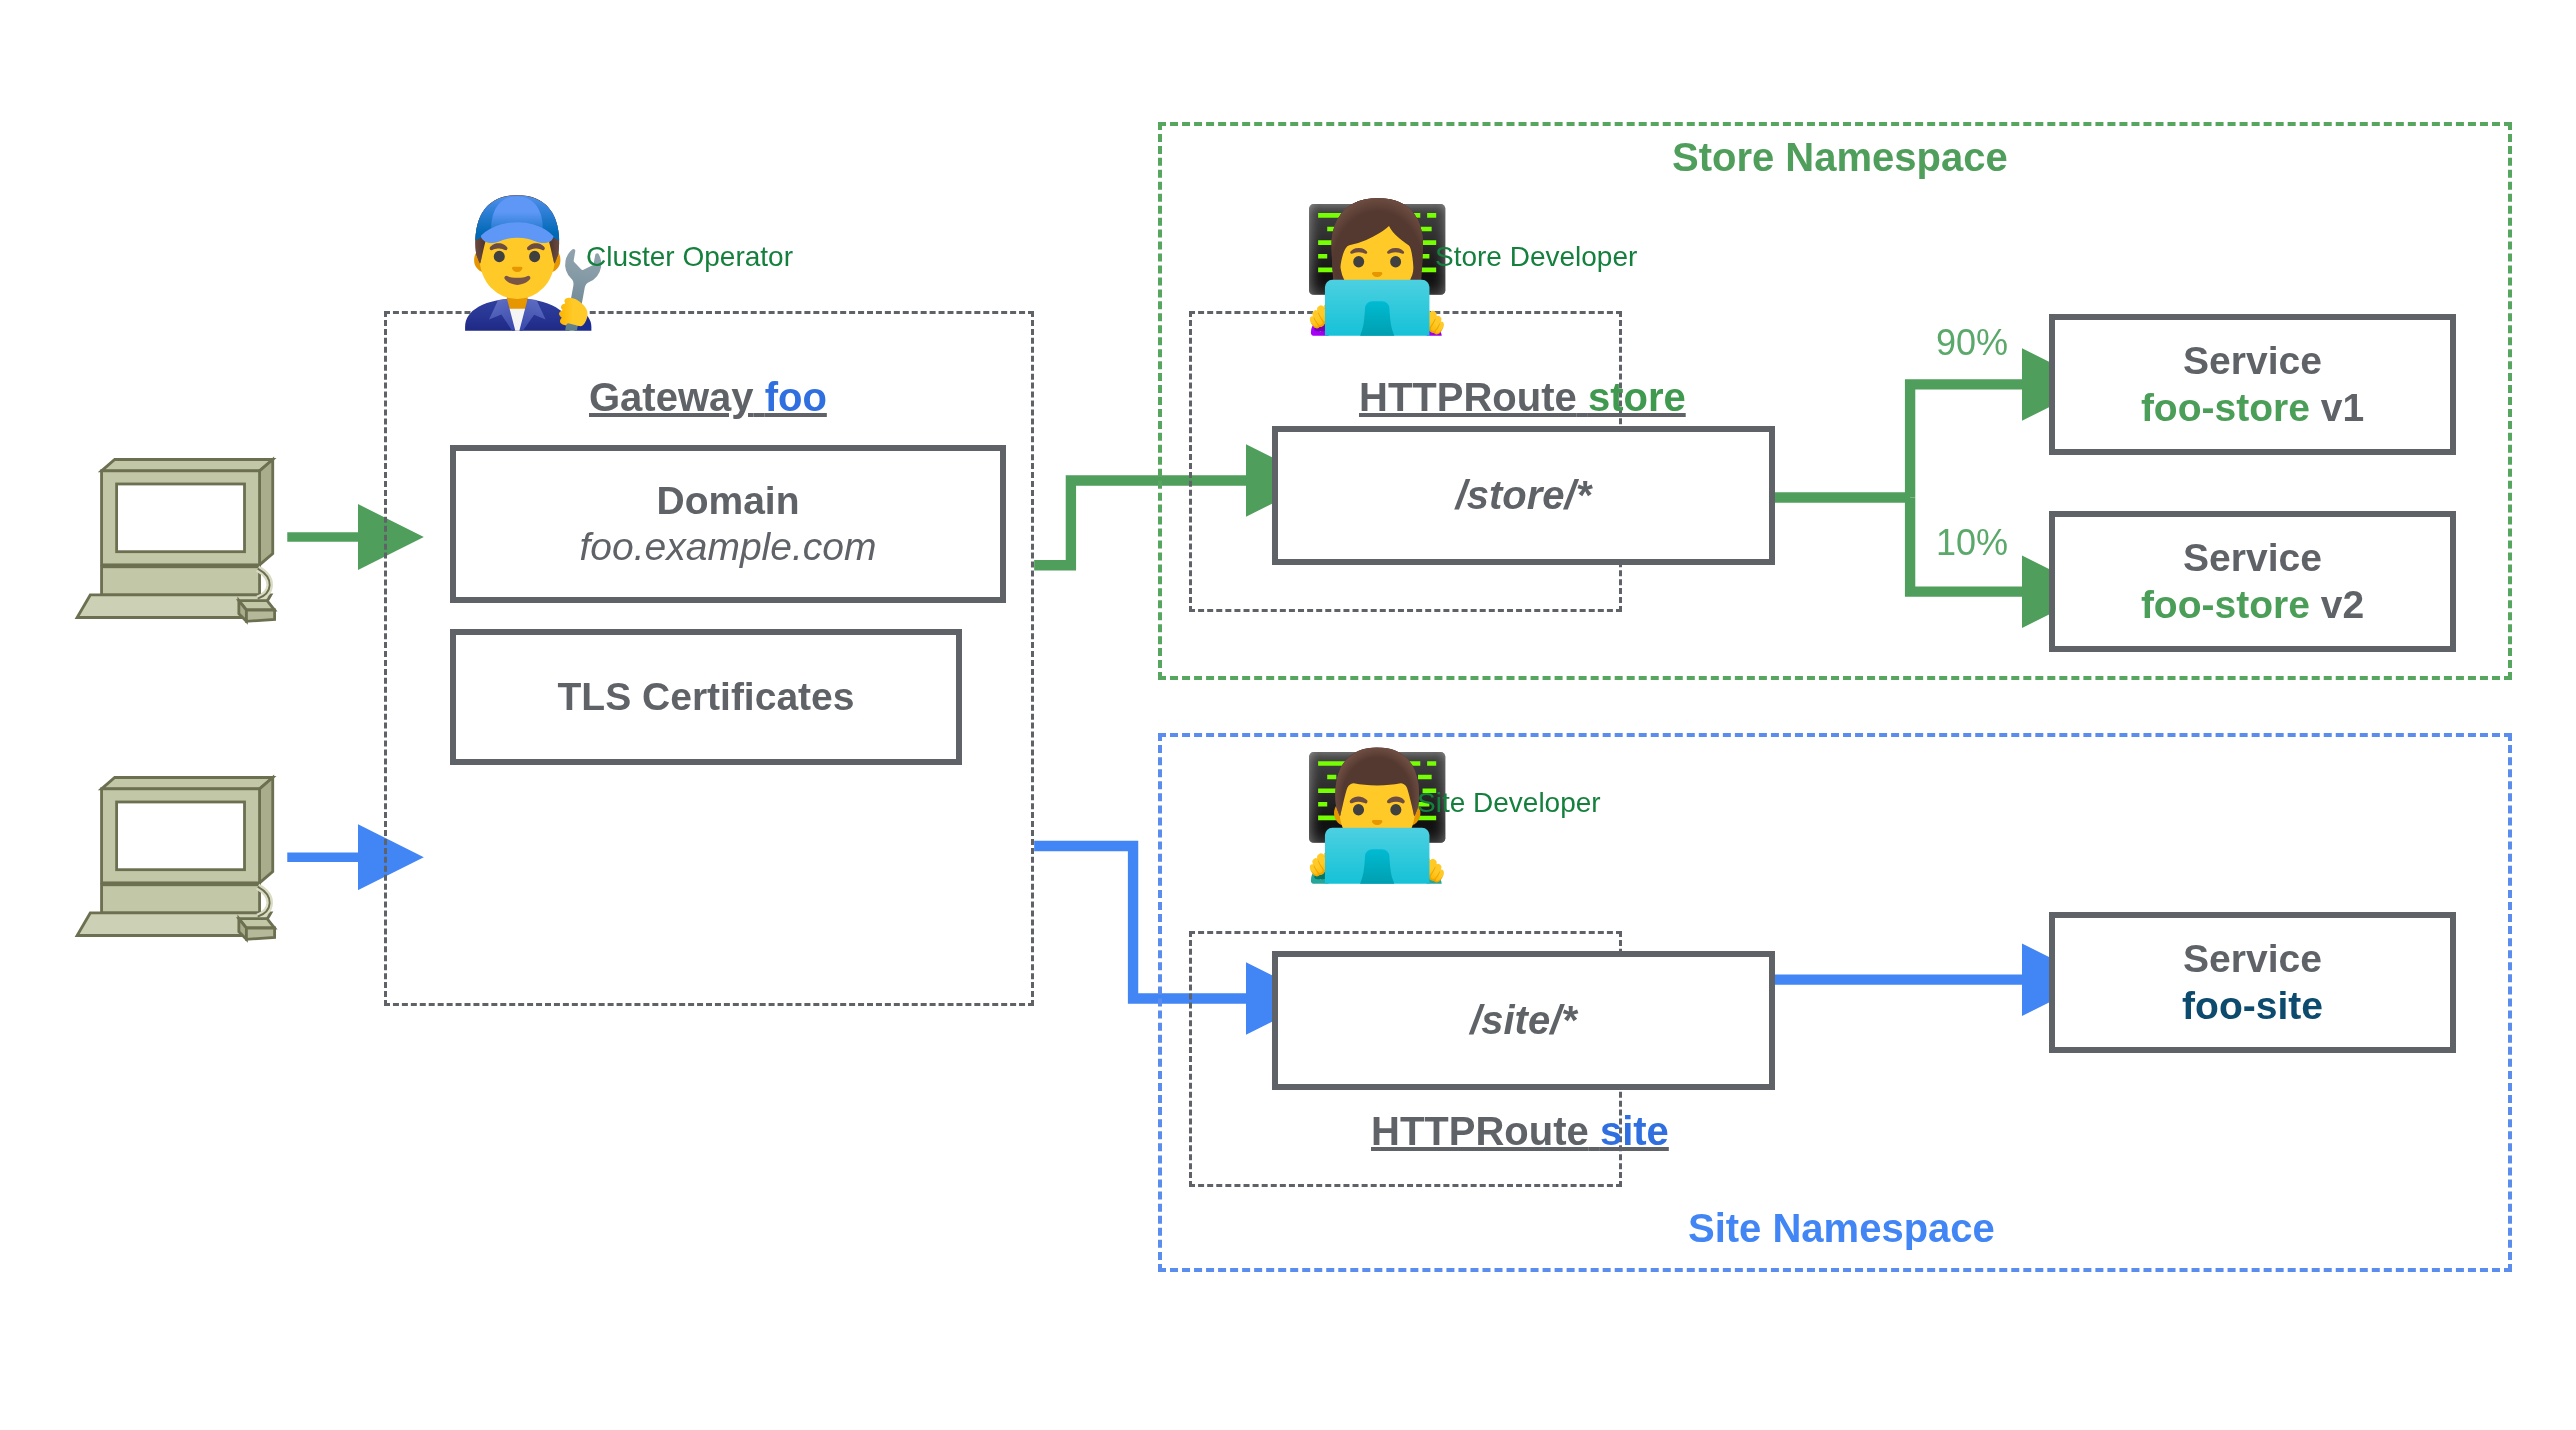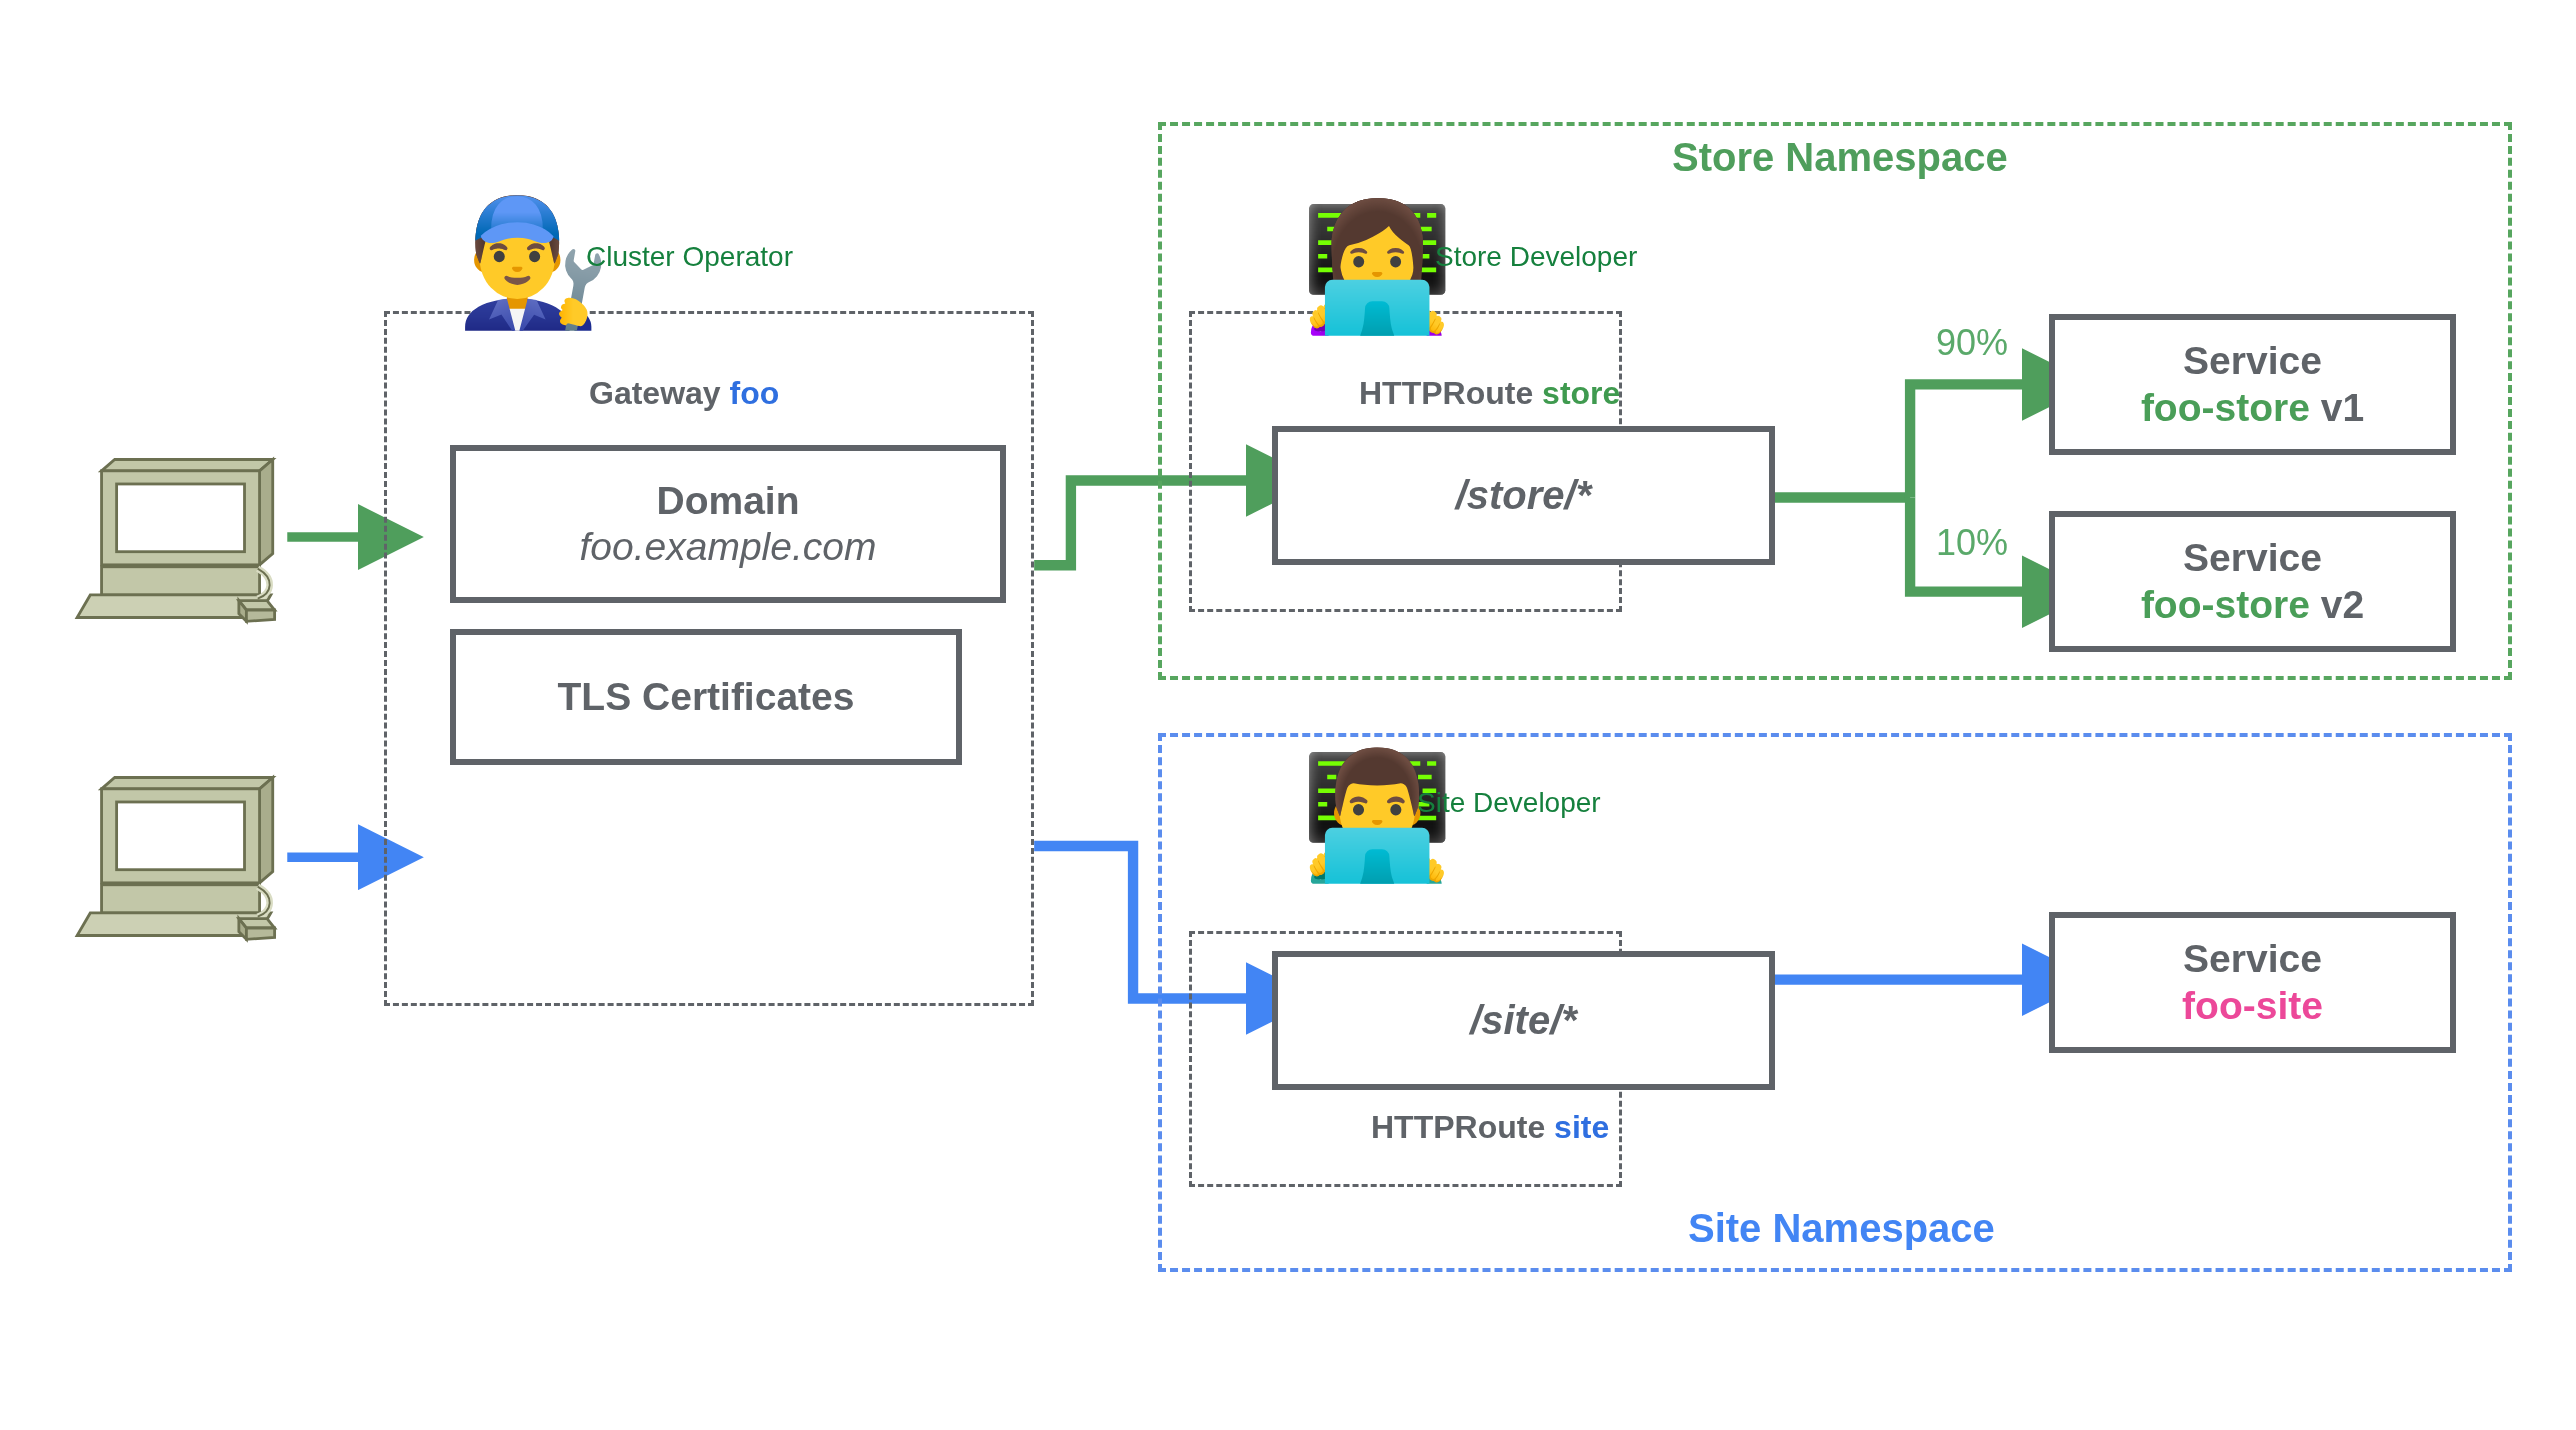--- a/index.html
+++ b/index.html
@@ -18,35 +18,35 @@
   
   .box{position:absolute;box-sizing:border-box;border:6.6px solid #5f6368;
        background:#ffffff;display:flex;flex-direction:column;
        align-items:center;justify-content:center;text-align:center;}
   .box .l1{font-size:39px;font-weight:bold;color:#5f6368;line-height:1.18;}
   .box .l2{font-size:39px;font-weight:bold;color:#5f6368;line-height:1.18;}
   .box .l2.italic{font-style:italic;font-weight:normal;}
   .mono-italic{font-style:italic;font-weight:bold;font-size:40px;color:#5f6368;}
 
   
-  .title{position:absolute;font-size:32px;font-weight:bold;color:#5f6368;
-         white-space:nowrap;line-height:1;}
+  .title{position:absolute;font-size:40px;font-weight:bold;color:#5f6368;
+         white-space:nowrap;line-height:1;text-decoration:underline;}
   .title .accent-blue{color:#2f6fe0;}
   .title .accent-green{color:#3f9a4f;}
   .ns-label{position:absolute;font-size:40px;font-weight:bold;white-space:nowrap;line-height:1;}
   .ns-label.green{color:#4f9e5c;}
   .ns-label.blue{color:#4285f4;}
 
   .persona-label{position:absolute;font-size:28px;font-weight:normal;color:#15803d;
                  white-space:nowrap;line-height:1;}
 
   .pct{position:absolute;font-size:36px;color:#5aa96a;white-space:nowrap;line-height:1;}
 
   .svc-green{color:#4a9e58;}
-  .svc-blue{color:#ec4899;margin-top:23px;}
+  .svc-blue{color:#0c4a6e;margin-top:23px;}
   .svc-gray{color:#5f6368;}
 
   
   .emoji{position:absolute;line-height:1;font-family:"DejaVu Sans",sans-serif;}
 
   svg.overlay{position:absolute;left:0;top:0;width:2576px;height:1431px;
               pointer-events:none;}
 </style>
 </head>
 <body>

